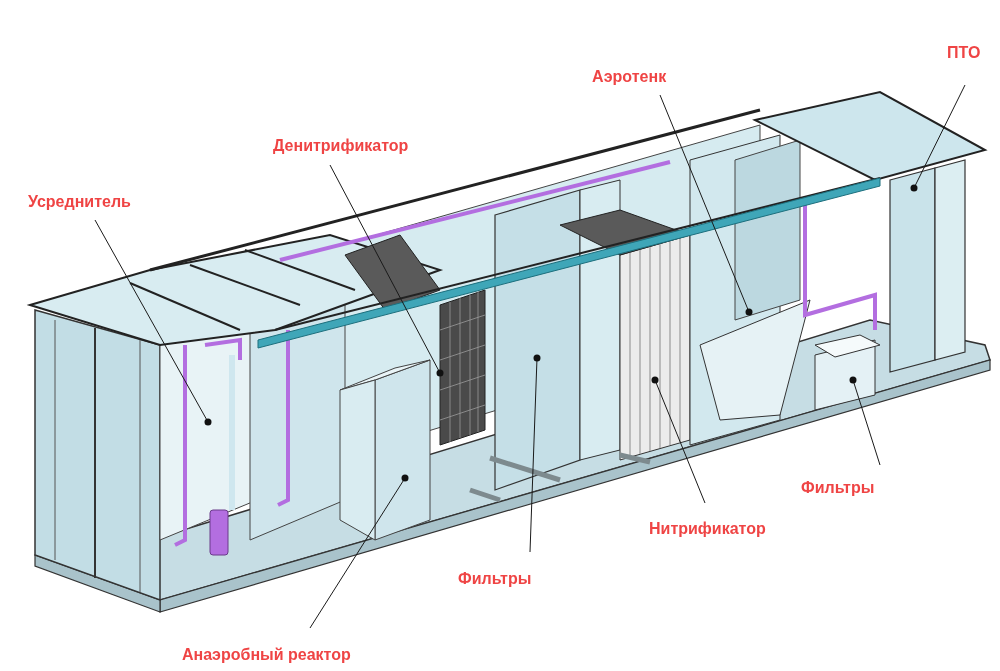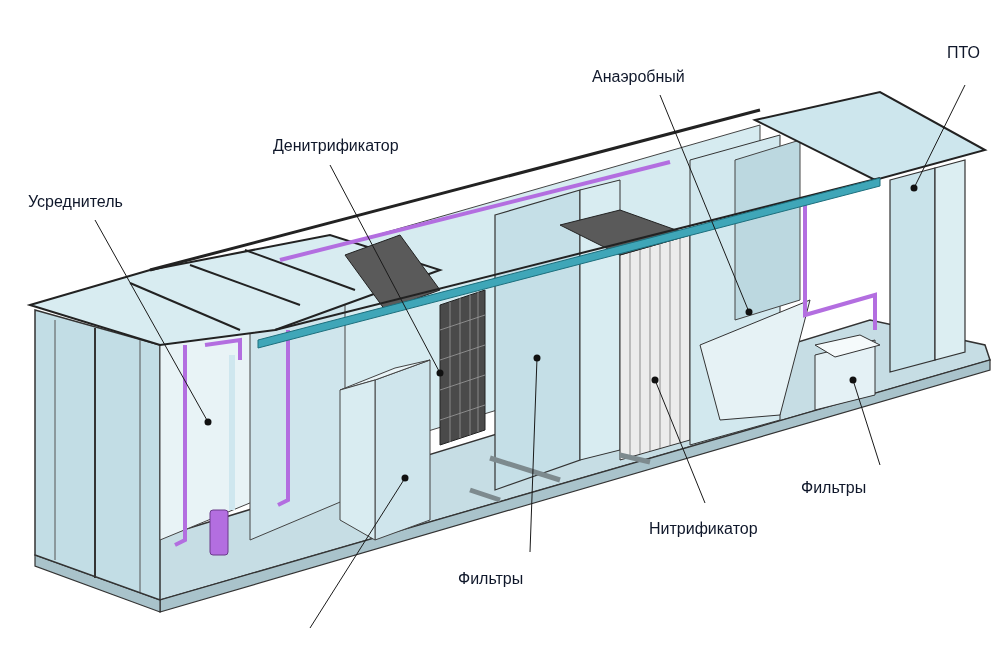--- a/index.html
+++ b/index.html
@@ -1,18 +1,18 @@
 <!DOCTYPE html>
 <html><head>
   <meta charset="utf-8">
   <style>
     html, body { margin: 0; padding: 0; background: #ffffff; }
     body { width: 1000px; height: 671px; overflow: hidden; position: relative; font-family: "Liberation Sans", sans-serif; }
     #stage { position: absolute; left: 0; top: 0; width: 1000px; height: 671px; }
-    .label { position: absolute; font-size: 16px; color: #0f172a; white-space: nowrap; font-family: "Liberation Sans", sans-serif; }
+    .label { position: absolute; font-size: 16px; color: #ef4444; white-space: nowrap; font-family: "Liberation Sans", sans-serif; font-weight: bold; }
   </style>
 </head>
 <body>
 
 <div id="stage">
   <svg id="art" width="1000" height="671" viewBox="0 0 1000 671">
 
     <polygon points="35,555 160,600 990,360 985,345 870,320 150,540" fill="#c6dde4" stroke="#333" stroke-width="1.5"></polygon>
     <polygon points="160,600 990,360 990,370 160,612" fill="#a9c3cb" stroke="#333" stroke-width="1.2"></polygon>
     <polygon points="35,555 160,600 160,612 35,566" fill="#a9c3cb" stroke="#333" stroke-width="1.2"></polygon>
@@ -111,18 +111,19 @@
         <line x1="530" y1="552" x2="537" y2="358" stroke="#1a1a1a" stroke-width="1"></line>
         <circle cx="537" cy="358" r="3.5" fill="#111"></circle>
         <line x1="310" y1="628" x2="405" y2="478" stroke="#1a1a1a" stroke-width="1"></line>
         <circle cx="405" cy="478" r="3.5" fill="#111"></circle>
       </g>
   </svg>
 
   
   <div class="label" style="left:28px;top:193px;">Усреднитель</div>
   <div class="label" style="left:245px;top:137px;margin-left:28px;">Денитрификатор</div>
-  <div class="label" style="left:592px;top:68px;">Анаэробный</div>
+  <div class="label" style="left:592px;top:68px;">Аэротенк</div>
   <div class="label" style="left:947px;top:44px;">ПТО</div>
   <div class="label" style="left:801px;top:479px;">Фильтры</div>
   <div class="label" style="left:649px;top:520px;text-align:center;">Нитрификатор</div>
   <div class="label" style="left:458px;top:570px;">Фильтры</div>
+  <div class="label" style="left:182px;top:646px;">Анаэробный реактор</div>
 </div>
 
 </body></html>

